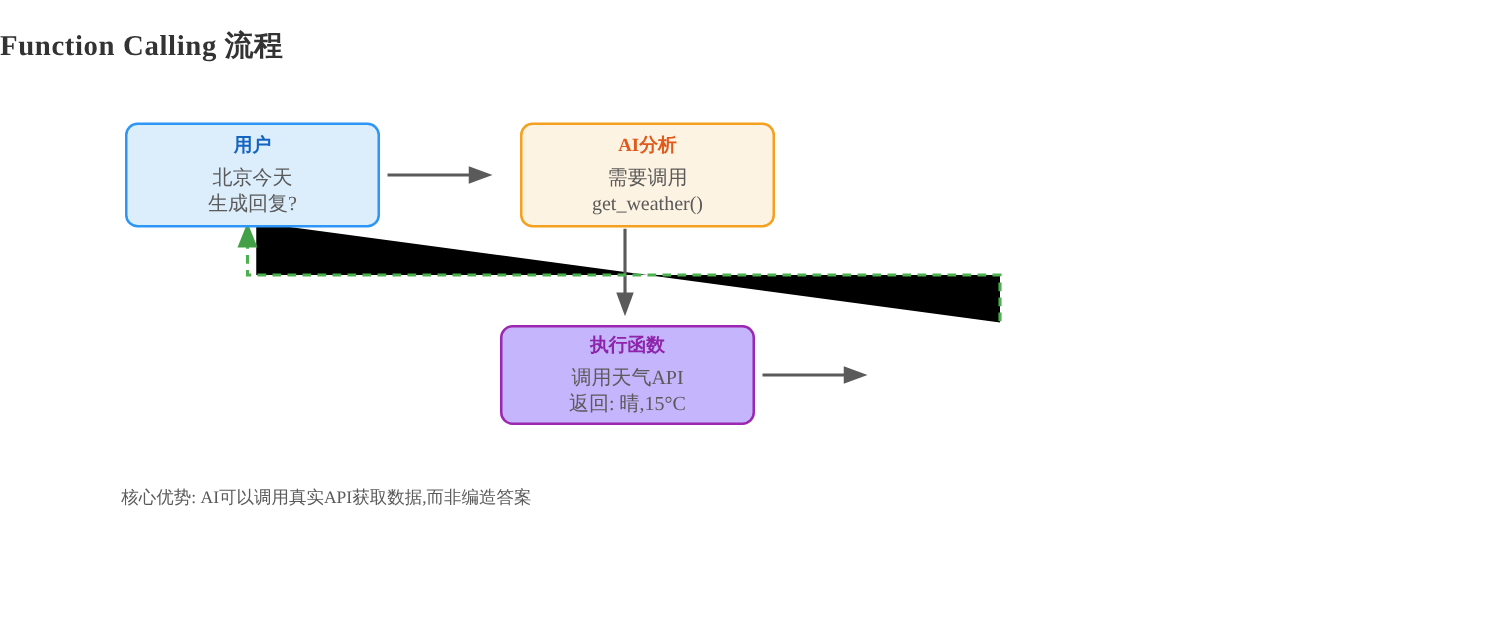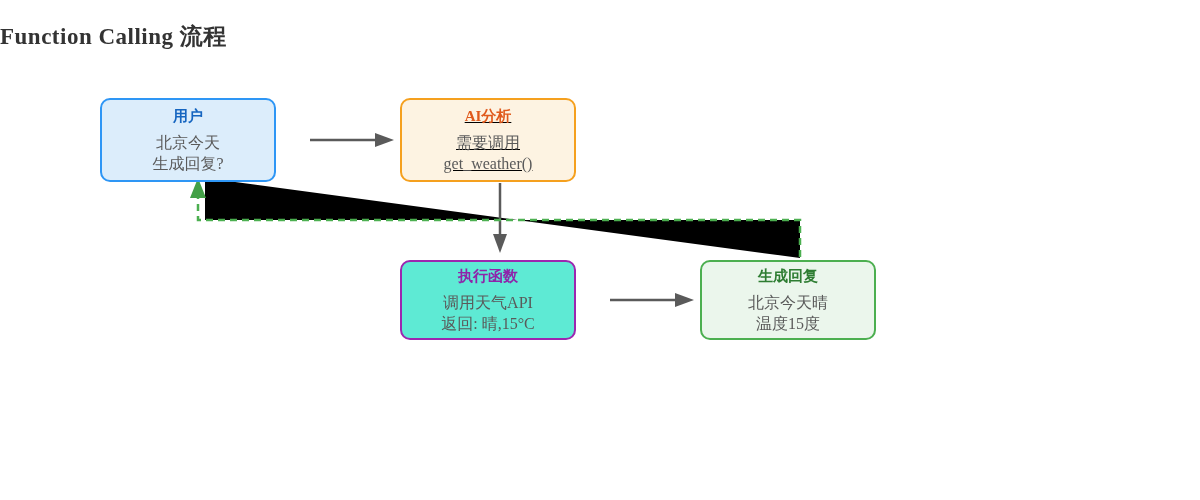--- a/index.html
+++ b/index.html
@@ -25,21 +25,21 @@
     top: 21px;
     left: 0;
     width: 100%;
     font-size: 23px;
     font-weight: bold;
     color: #333333;
     letter-spacing: 0.5px;
   }
   .node {
     position: absolute;
-    width: 176px;
+    width: 204px;
     box-sizing: border-box;
     border-radius: 10px;
     display: flex;
     flex-direction: column;
     align-items: center;
     justify-content: center;
     text-align: center;
   }
   .node .node-title {
     font-size: 15px;
@@ -51,30 +51,29 @@
     color: #5a5a5a;
     line-height: 21px;
   }
   .node-user {
     left: 100px; top: 98px; height: 84px;
     border: 2.5px solid #2E96F5;
     background: #DCEDFB;
   }
   .node-user .node-title { color: #1565C0; }
   .node-ai {
-    left: 400px; top: 98px; height: 84px;
+    left: 416px; top: 98px; height: 84px;
     border: 2.5px solid #F5A01E;
     background: #FDF3E2;
-    text-decoration: underline;
   }
   .node-ai .node-title { color: #E05A1C; }
   .node-exec {
     left: 400px; top: 260px; height: 80px;
     border: 2.5px solid #9C27B0;
-    background: #5eead4;
+    background: #c4b5fd;
   }
   .node-exec .node-title { color: #8E24AA; }
   .node-reply {
     left: 700px; top: 260px; height: 80px;
     border: 2.5px solid #4CAF50;
     background: #EBF6EC;
   }
   .node-reply .node-title { color: #2E7D32; }
   .diagram-note {
     position: absolute;
@@ -127,20 +126,16 @@
     <div class="node-line">需要调用</div>
     <div class="node-line">get_weather()</div>
   </div>
 
   <div class="node node-exec">
     <div class="node-title">执行函数</div>
     <div class="node-line">调用天气API</div>
     <div class="node-line">返回: 晴,15°C</div>
   </div>
 
-  <div class="node node-reply">
-    <div class="node-title">生成回复</div>
-    <div class="node-line">北京今天晴</div>
-    <div class="node-line">温度15度</div>
-  </div>
 
+  <div class="diagram-note">核心优势: AI可以调用真实API获取数据,而非编造答案</div>
 
 </div>
 
 </body></html>

